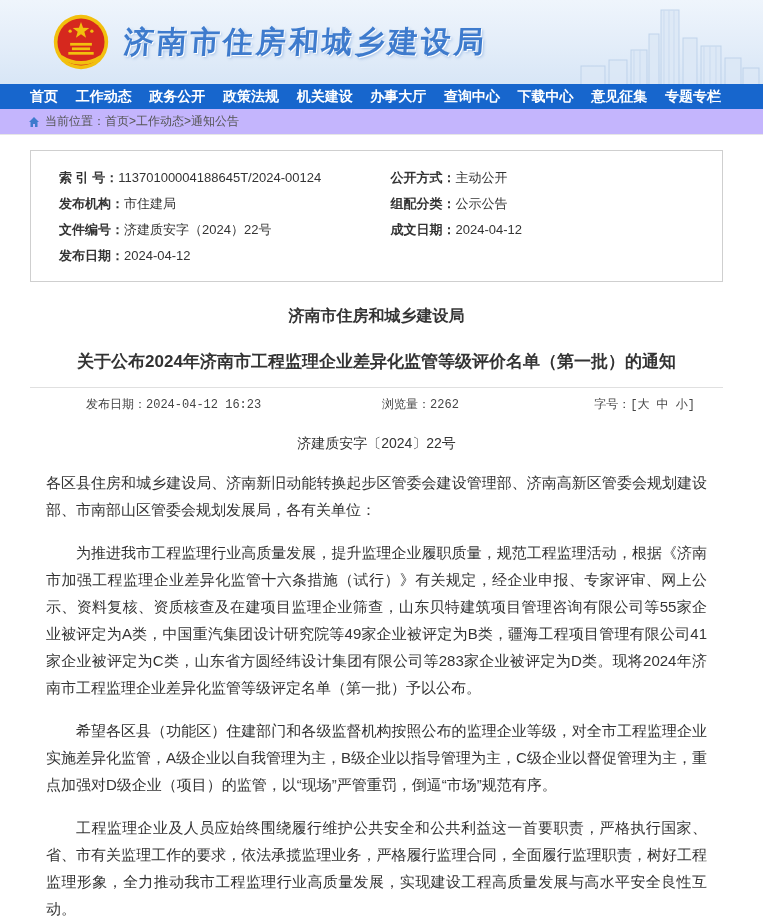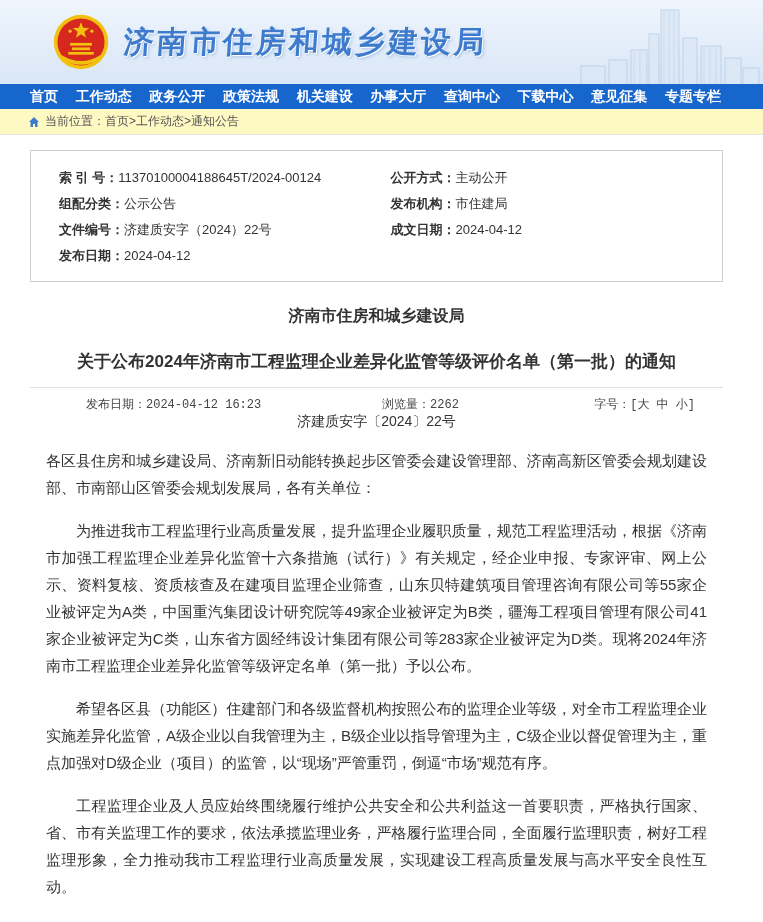--- a/index.html
+++ b/index.html
@@ -16,21 +16,21 @@
     color:#3e7bcd; font-family:"DejaVu Serif","Liberation Serif",serif;
     text-shadow:1px 1px 0 #ffffff, 2px 2px 3px rgba(62,123,205,.35); transform:skewX(-4deg); }
   .skyline { position:absolute; right:0; bottom:-4px; z-index:1; opacity:.8; }
 
   
   .nav { height:25px; background:#1766cd; display:flex; align-items:center;
     justify-content:space-between; padding:0 42px 0 30px; }
   .nav-item { color:#fff; font-size:14px; font-weight:bold; cursor:pointer; white-space:nowrap; }
 
   
-  .crumb-bar { height:26px; background:#fef9c3; border-bottom:1px solid #e6e6e6;
+  .crumb-bar { height:26px; background:#c4b5fd; border-bottom:1px solid #e6e6e6;
     display:flex; align-items:center; padding-left:28px; }
   .home-icon { width:12px; height:12px; margin-right:5px; }
   .crumb-text { font-size:12px; color:#555; }
 
   
   .content { padding:15px 40px 0 30px; }
 
   .meta-box { border:1px solid #cfcfcf; padding:14px 0 12px 28px; }
   .meta-row { display:flex; line-height:26px; font-size:13px; }
   .meta-cell { width:333px; display:flex; }
@@ -40,21 +40,21 @@
   .org-title { text-align:center; font-size:16px; font-weight:bold; margin-top:24px; color:#333; }
   .doc-title { text-align:center; font-size:17px; font-weight:bold; margin-top:23px; color:#333; }
 
   .pub-row { border-top:1px solid #e0e0e0; margin-top:14px; padding:8px 28px 0 56px;
     display:flex; font-size:12px; color:#444;font-family:Liberation Mono, monospace; }
   .pub-item { white-space:nowrap; }
   .pub-date { width:300px; }
   .pub-views { width:215px; }
   .fontsize { cursor:pointer; }
 
-  .doc-number { text-align:center; font-size:14px; color:#333; }
+  .doc-number { text-align:center; font-size:14px; margin-top:22px; color:#333; }
 
   .body-text { margin-top:14px; font-size:15px; line-height:27px; text-align:justify; color:#333; }
   .body-text p { margin:16px; }
   .body-text p.indent { text-indent:2em; }
 
   .attachment { margin-top:26px; font-size:15px; padding-left:2em; display:flex; align-items:center; }
   .doc-icon { width:14px; height:14px; margin:0 2px 0 1px; }
   .attachment-link { color:#333; text-decoration:none; cursor:pointer; }
 </style>
 </head>
@@ -130,26 +130,26 @@
             <span class="meta-label">索 引 号：</span>
             <span class="meta-value">11370100004188645T/2024-00124</span>
           </div>
         <div class="meta-cell">
             <span class="meta-label">公开方式：</span>
             <span class="meta-value">主动公开</span>
           </div>
       </div>
       <div class="meta-row">
         <div class="meta-cell">
+            <span class="meta-label">发布机构：</span>
+            <span class="meta-value">市住建局</span>
+          </div>
+        <div class="meta-cell">
             <span class="meta-label">组配分类：</span>
             <span class="meta-value">公示公告</span>
-          </div>
-        <div class="meta-cell">
-            <span class="meta-label">发布机构：</span>
-            <span class="meta-value">市住建局</span>
           </div>
       </div>
       <div class="meta-row">
         <div class="meta-cell">
             <span class="meta-label">文件编号：</span>
             <span class="meta-value">济建质安字（2024）22号</span>
           </div>
         <div class="meta-cell">
             <span class="meta-label">成文日期：</span>
             <span class="meta-value">2024-04-12</span>

